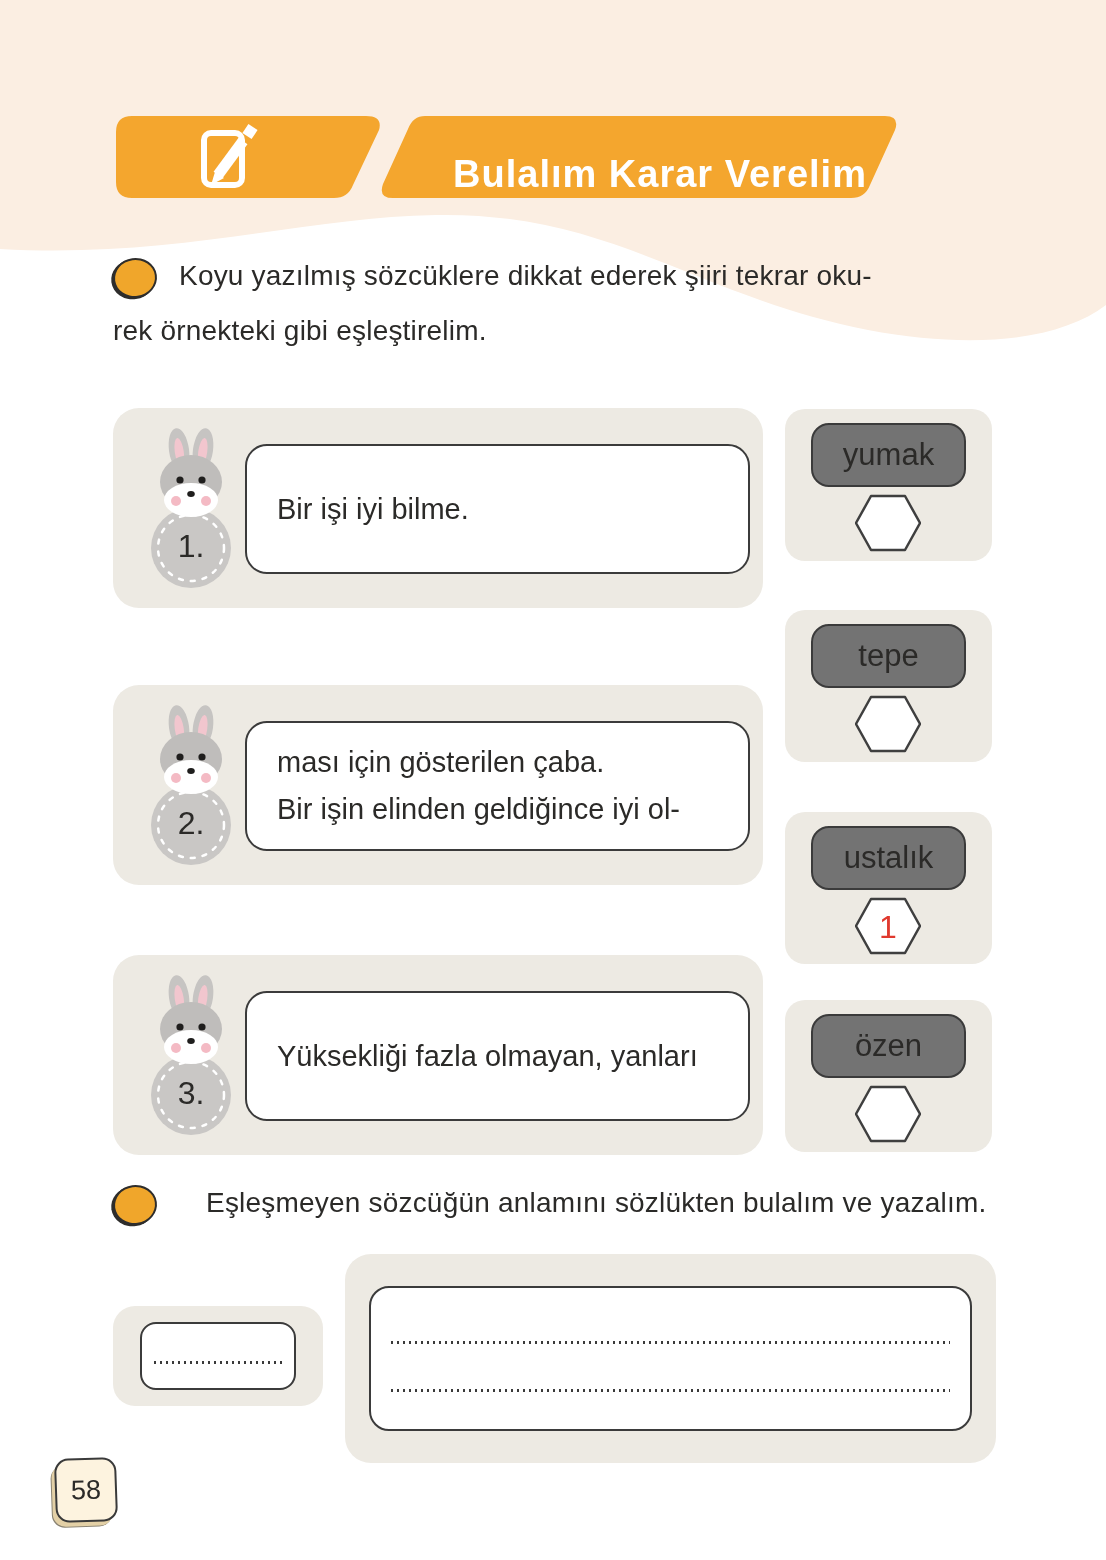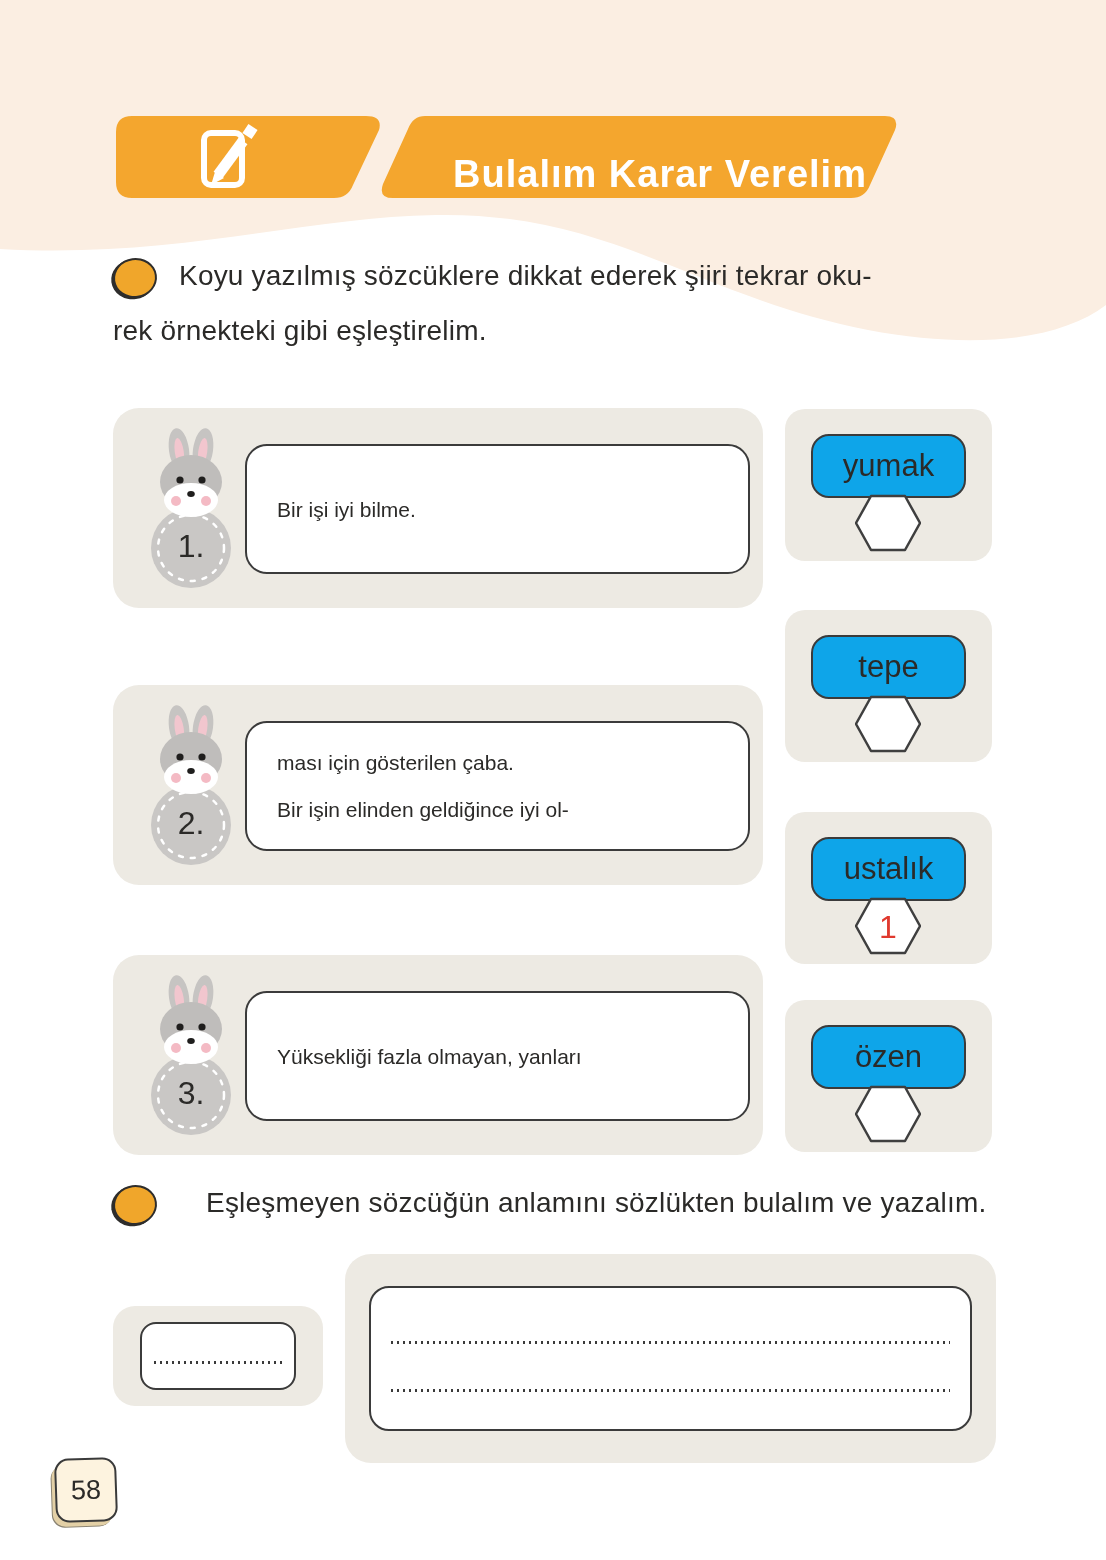--- a/index.html
+++ b/index.html
@@ -31,36 +31,36 @@
   
   .item-panel {
     position:absolute; left:113px; width:650px; height:200px;
     background:#edeae3; border-radius:26px;
   }
   .def-box {
     position:absolute; left:132px; top:36px; width:505px; height:130px;
     background:#ffffff; border:2.5px solid #3b3b3b; border-radius:22px;
     display:flex; flex-direction:column; justify-content:center; padding-left:30px;
   }
-  .def-box .line { font-size:21px; line-height:47px; white-space:nowrap; }
+  .def-box .line { font-size:29px; line-height:47px; white-space:nowrap; }
   .rabbit-wrap { position:absolute; left:28px; top:16px; width:100px; height:172px; }
   .rabbit-number {
     position:absolute; left:0; top:104px; width:100px; text-align:center;
     font-size:32px; color:#2b2a28;
   }
 
   
   .word-card {
     position:absolute; left:785px; width:207px; height:152px;
     background:#edeae3; border-radius:20px;
   }
   .word-label {
     position:absolute; left:26px; top:14px; width:155px; height:64px;
-    background:#0ea5e9; border:2.5px solid #3b3b3b; border-radius:18px;
-    display:flex; align-items:center; justify-content:center; font-size:31px;margin-top:11px;
+    background:#737373; border:2.5px solid #3b3b3b; border-radius:18px;
+    display:flex; align-items:center; justify-content:center; font-size:31px;
   }
   .hex-wrap { position:absolute; left:70px; top:84px; width:66px; height:60px; }
   .hex-answer {
     position:absolute; left:0; top:2px; width:66px; height:58px;
     display:flex; align-items:center; justify-content:center;
     font-size:32px; color:#e0392e;
   }
 
   
   .panel { position:absolute; background:#edeae3; }

